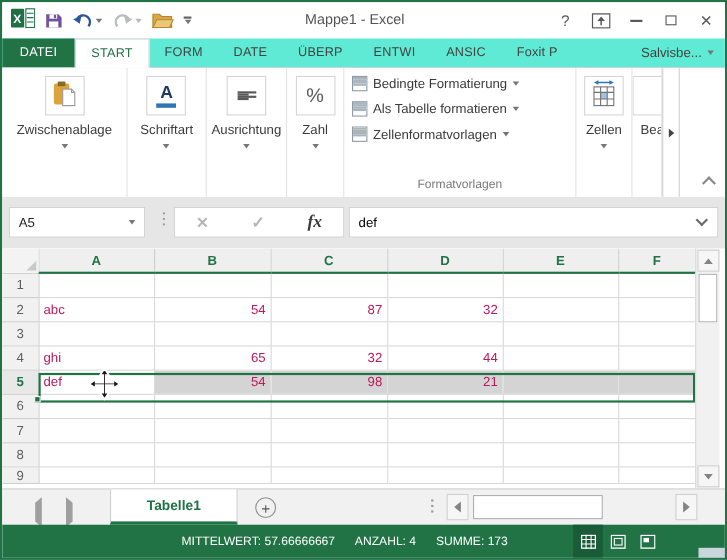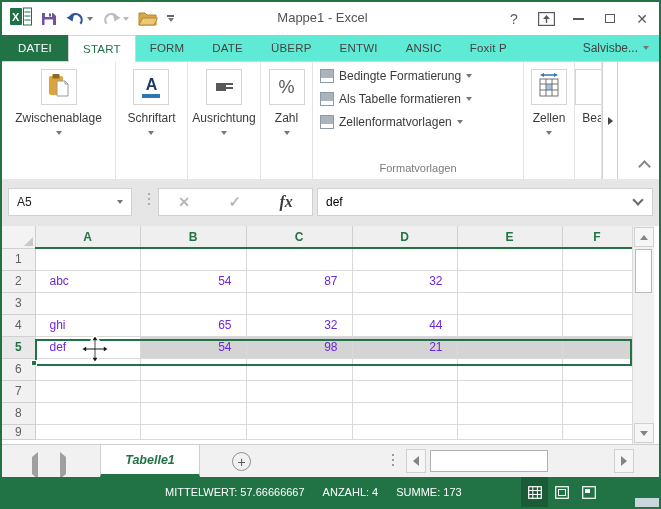--- a/index.html
+++ b/index.html
@@ -65,21 +65,21 @@
   .fb-x { color:#b6b6b6; font-size:14px; font-weight:bold; }
   .fb-check { color:#b6b6b6; font-size:15px; font-weight:bold; }
   .fb-fx { font-family:"Liberation Serif", serif; font-style:italic; font-weight:bold; font-size:16px; color:#3b3b3b; }
   #formula-input { position:absolute; left:315px; top:9px; width:336px; height:28px; background:#fff; border:1px solid #d0d0d0; font-size:12px; color:#000; display:flex; align-items:center; padding:0 8px; }
   .chev-down { width:8px; height:8px; border-right:2px solid #6b6b6b; border-bottom:2px solid #6b6b6b; transform:rotate(45deg); margin:-4px 2px 0 auto; }
 
   
   #gridband { top: 224px; height: 218px; background:#fff; overflow:hidden; }
   table#sheet { table-layout:fixed; border-collapse:collapse; width:630px; }
   #sheet th, #sheet td { height:22px; font-weight:normal; overflow:hidden; white-space:nowrap; }
-  #sheet td { border-right:1px solid #d9d9d9; border-bottom:1px solid #d9d9d9; font-size:12px; color:#6d28d9; padding:0 14px; text-align:left; background:#fff; }
+  #sheet td { border-right:1px solid #d9d9d9; border-bottom:1px solid #d9d9d9; font-size:12px; color:#be185d; padding:0 4px; text-align:left; background:#fff; }
   #sheet td.num { text-align:right; }
   #sheet th.colh { background:#efefef; border-right:1px solid #cfcfcf; border-bottom:2px solid #217346; color:#217346; font-weight:bold; font-size:12px; text-align:center; }
   #sheet th.rowh { background:#f1f1f1; border-right:1px solid #cfcfcf; border-bottom:1px solid #cfcfcf; color:#5f5f5f; font-size:12px; text-align:center; }
   #sheet th.corner { background:#f3f3f3; border-right:1px solid #cfcfcf; border-bottom:1px solid #cfcfcf; position:relative; }
   #sheet th.corner:after { content:""; position:absolute; right:2px; bottom:2px; border-left:9px solid transparent; border-bottom:9px solid #c9c9c9; }
   #sheet tr.selrow td { background:#d4d4d4; }
   #sheet tr.selrow td.active { background:#fff; }
   #sheet tr.selrow th.rowh { color:#217346; font-weight:bold; background:#e8e8e8; }
   #sheet tr.partial th, #sheet tr.partial td { height:9px; }
   #selection-border { position:absolute; left:33px; top:113px; width:597px; height:27px; border:2px solid #217346; pointer-events:none; }
@@ -90,21 +90,21 @@
   .sbtn { position:absolute; left:1px; width:20px; height:20px; background:#f6f6f6; border:1px solid #d0d0d0; display:flex; align-items:center; justify-content:center; }
   .tri-up { width:0;height:0;border-left:4.5px solid transparent;border-right:4.5px solid transparent;border-bottom:5.5px solid #848484; }
   .tri-dn { width:0;height:0;border-left:4.5px solid transparent;border-right:4.5px solid transparent;border-top:5.5px solid #848484; }
   #vthumb { position:absolute; left:2px; top:23px; width:17px; height:44px; background:#fff; border:1px solid #b8b8b8; }
 
   
   #sheetbar { top: 442px; height: 33px; background:#f1f1f1; border-top:1px solid #cfcfcf; }
   .navarrow { position:absolute; top:12px; }
   .tri-l { width:0;height:0;border-top:5px solid transparent;border-bottom:5px solid transparent;border-right:6px solid #9f9f9f; }
   .tri-r { width:0;height:0;border-top:5px solid transparent;border-bottom:5px solid transparent;border-left:6px solid #9f9f9f; }
-  #sheet-tab { position:absolute; left:98px; top:0; width:100px; height:32px; background:#fff; border-left:1px solid #cfcfcf; border-right:1px solid #cfcfcf; border-bottom:3px solid #217346; display:flex; align-items:center; justify-content:center; font-size:12.5px; font-weight:bold; color:#217346;font-style:italic; }
+  #sheet-tab { position:absolute; left:98px; top:0; width:116px; height:32px; background:#fff; border-left:1px solid #cfcfcf; border-right:1px solid #cfcfcf; border-bottom:3px solid #217346; display:flex; align-items:center; justify-content:center; font-size:12.5px; font-weight:bold; color:#217346; }
   #add-sheet { position:absolute; left:230px; top:7px; width:19px; height:19px; border:1.5px solid #8f8f8f; border-radius:50%; color:#595959; display:flex; align-items:center; justify-content:center; font-size:14px; line-height:1; }
   #tab-splitter { position:absolute; left:390px; top:9px; display:flex; flex-direction:column; gap:3px; }
   #tab-splitter i { width:2px; height:2px; background:#9a9a9a; }
   #hscroll { position:absolute; left:404px; top:4px; width:228px; height:24px; }
   .hbtn { position:absolute; top:0; width:20px; height:24px; background:#f6f6f6; border:1px solid #d0d0d0; display:flex; align-items:center; justify-content:center; }
   .hbtn .tri-l { border-right-color:#848484; } .hbtn .tri-r { border-left-color:#848484; }
   #hthumb { position:absolute; left:24px; top:1px; width:118px; height:22px; background:#fff; border:1px solid #b0b0b0; }
 
   
   #statusbar { top: 475px; height: 32px; background:#217346; color:#fff; }

